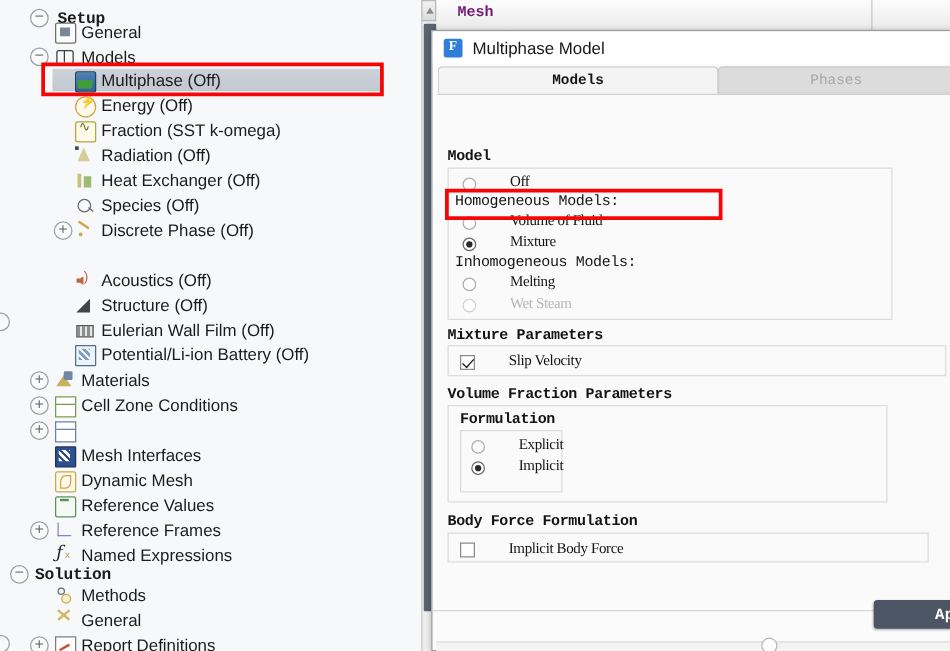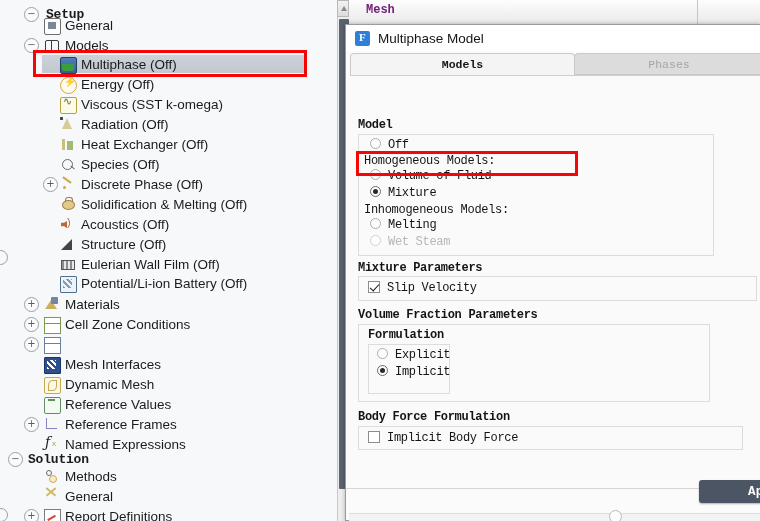--- a/index.html
+++ b/index.html
@@ -176,23 +176,23 @@
     background:#fafafa;border-top:1px solid #cfcfcf;
   }
 
   .grouplabel{
     position:absolute;font-family:"Liberation Mono","DejaVu Sans Mono",monospace;
     font-size:12px;font-weight:bold;color:#141414;letter-spacing:-.3px;
   }
   .groupbox{position:absolute;border:1px solid #dcdcdc;background:#fafafa;box-sizing:border-box;}
 
   .optrow{
-    position:absolute;display:flex;align-items:flex-start;
-    font-family:Liberation Mono, monospace;
-    font-size:12px;color:#141414;letter-spacing:-.3px;white-space:nowrap;
+    position:absolute;display:flex;align-items:flex-end;
+    font-family:Liberation Serif, serif;
+    font-size:12px;color:#141414;letter-spacing:-.3px;white-space:nowrap;gap:20px;
   }
   .radio{
     width:11px;height:11px;border-radius:50%;border:1.3px solid #adadad;
     background:#fdfdfd;margin-right:7px;flex:0 0 11px;position:relative;box-sizing:border-box;
   }
   .radio.on{border-color:#6a6a6a;}
   .radio.on:after{content:"";position:absolute;left:2px;top:2px;width:5px;height:5px;border-radius:50%;background:#2a2a2a;}
   .radio.dis{border-color:#d2d2d2;}
   .cbox{
     width:12px;height:12px;border:1.3px solid #8c8c8c;background:#fff;
@@ -270,21 +270,21 @@
     <span class="ticon" style="margin-left:60px">
         <span class="ic ic-energy"></span>
       </span>
     <span class="tlabel">Energy (Off)</span>
   </div>
 
   <div class="tree-row" style="top:94px">
     <span class="ticon" style="margin-left:60px">
         <span class="ic ic-vis"></span>
       </span>
-    <span class="tlabel">Viscous (SST k-omega)</span>
+    <span class="tlabel">Fraction (SST k-omega)</span>
   </div>
 
   <div class="tree-row" style="top:114px">
     <span class="ticon" style="margin-left:60px">
         <span class="ic ic-rad"></span>
       </span>
     <span class="tlabel">Radiation (Off)</span>
   </div>
 
   <div class="tree-row" style="top:134px">
@@ -304,26 +304,20 @@
   <div class="tree-row" style="top:174px">
     <span class="tw" style="left:43px;top:3px">
         <b>+</b>
       </span>
     <span class="ticon" style="margin-left:60px">
         <span class="ic ic-dp"></span>
       </span>
     <span class="tlabel">Discrete Phase (Off)</span>
   </div>
 
-  <div class="tree-row" style="top:194px">
-    <span class="ticon" style="margin-left:60px">
-        <span class="ic ic-solid"></span>
-      </span>
-    <span class="tlabel">Solidification &amp; Melting (Off)</span>
-  </div>
 
   <div class="tree-row" style="top:214px">
     <span class="ticon" style="margin-left:60px">
         <span class="ic ic-ac"></span>
       </span>
     <span class="tlabel">Acoustics (Off)</span>
   </div>
 
   <div class="tree-row" style="top:234px">
     <span class="ticon" style="margin-left:60px">

